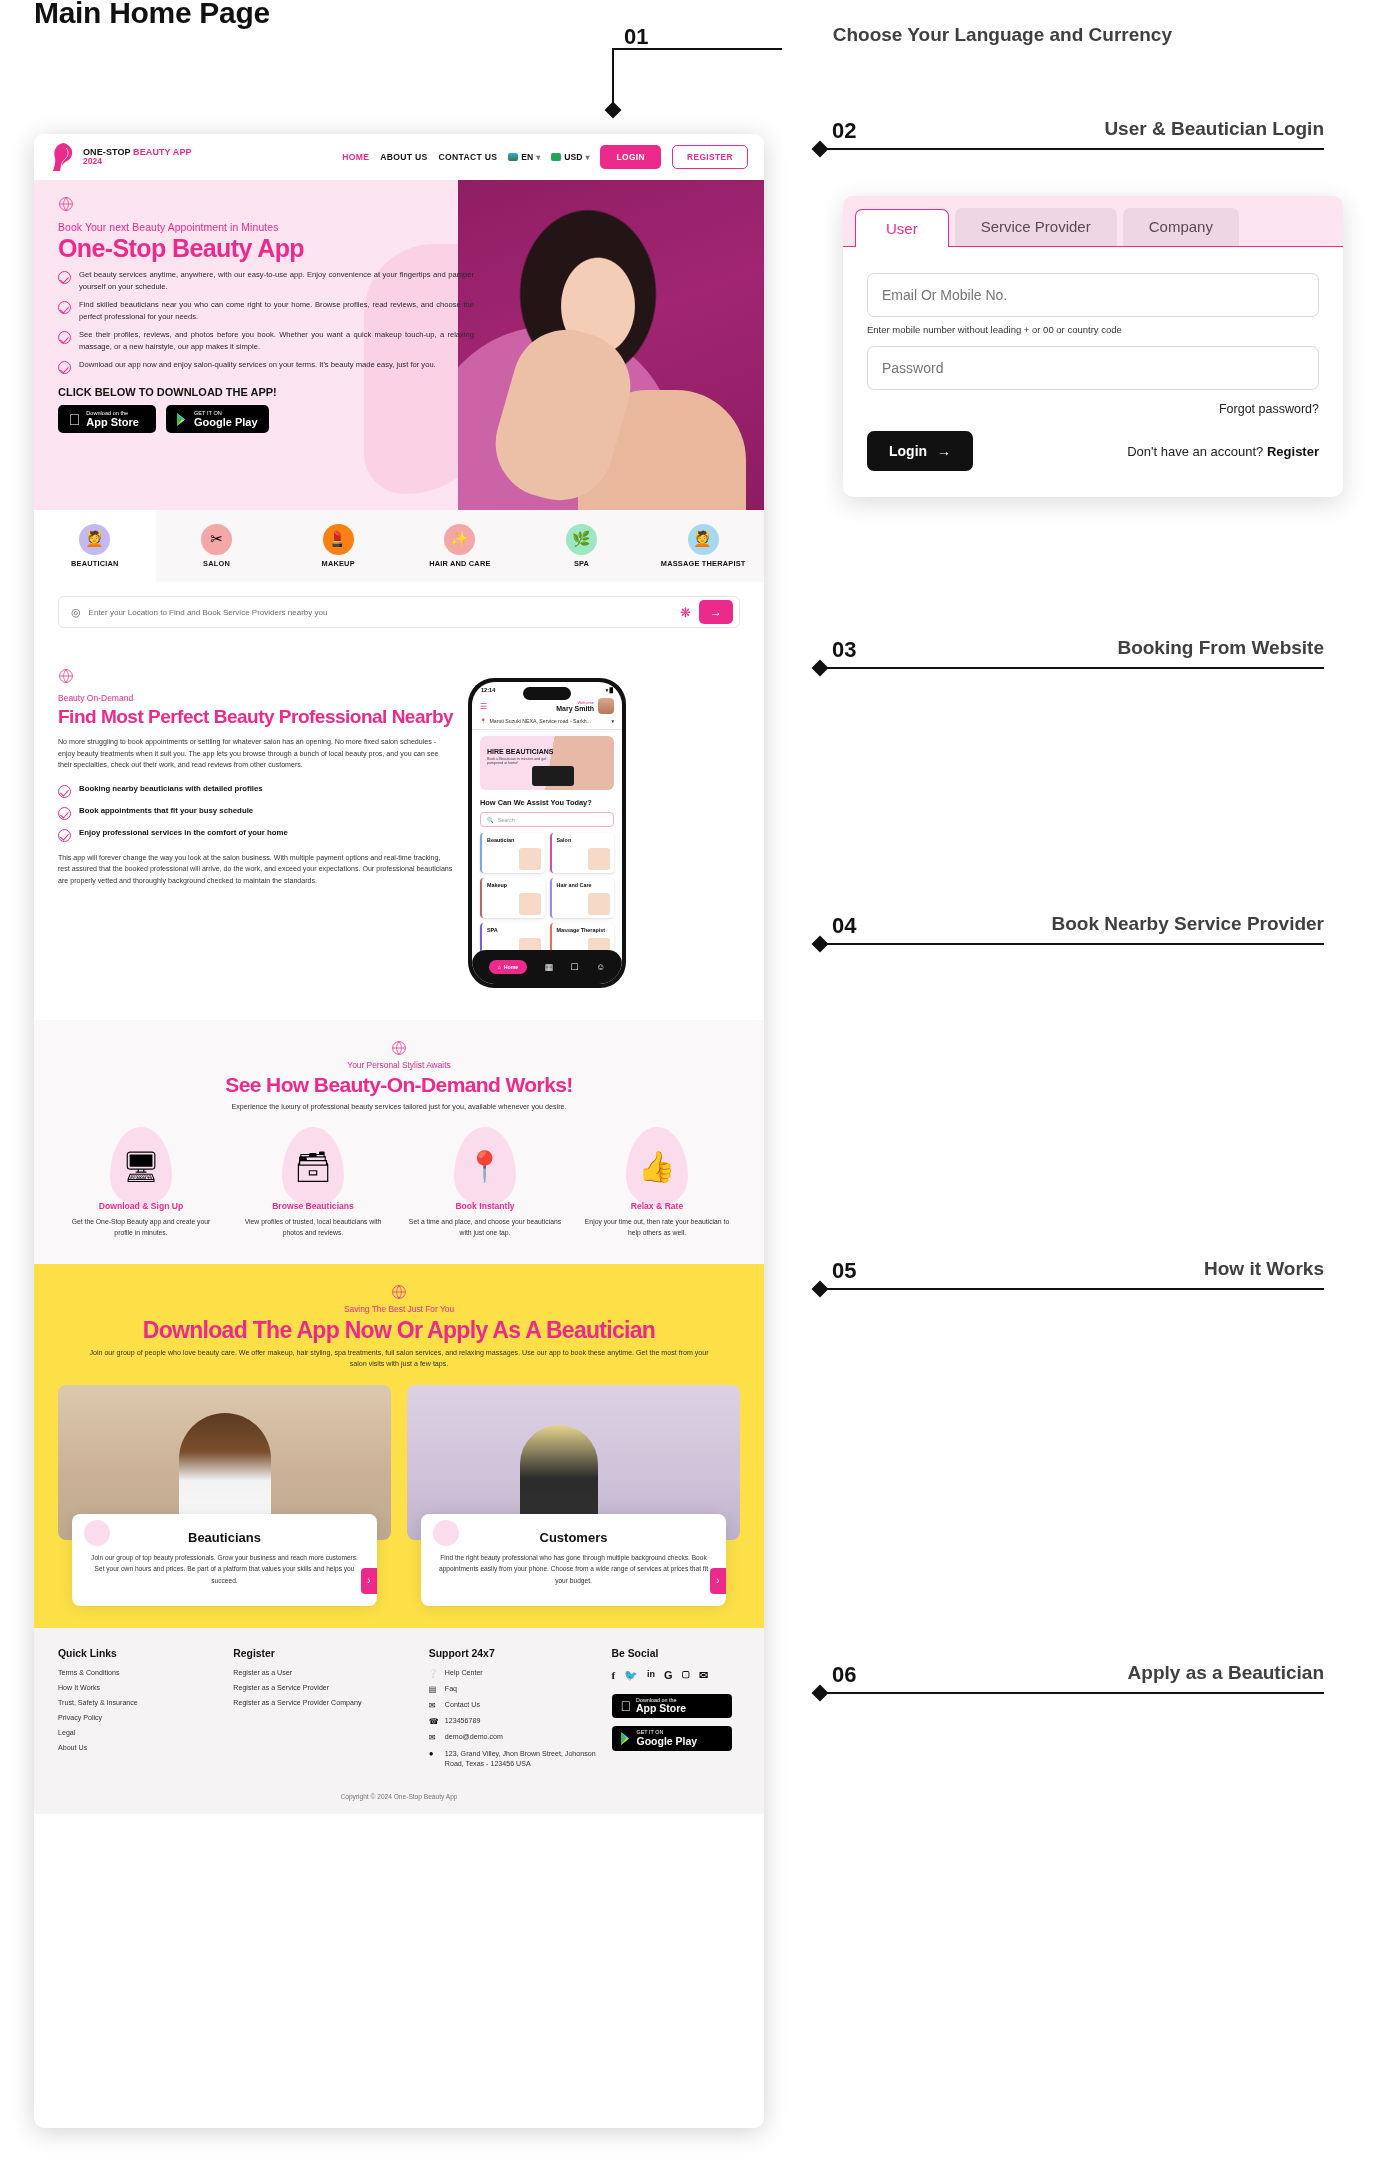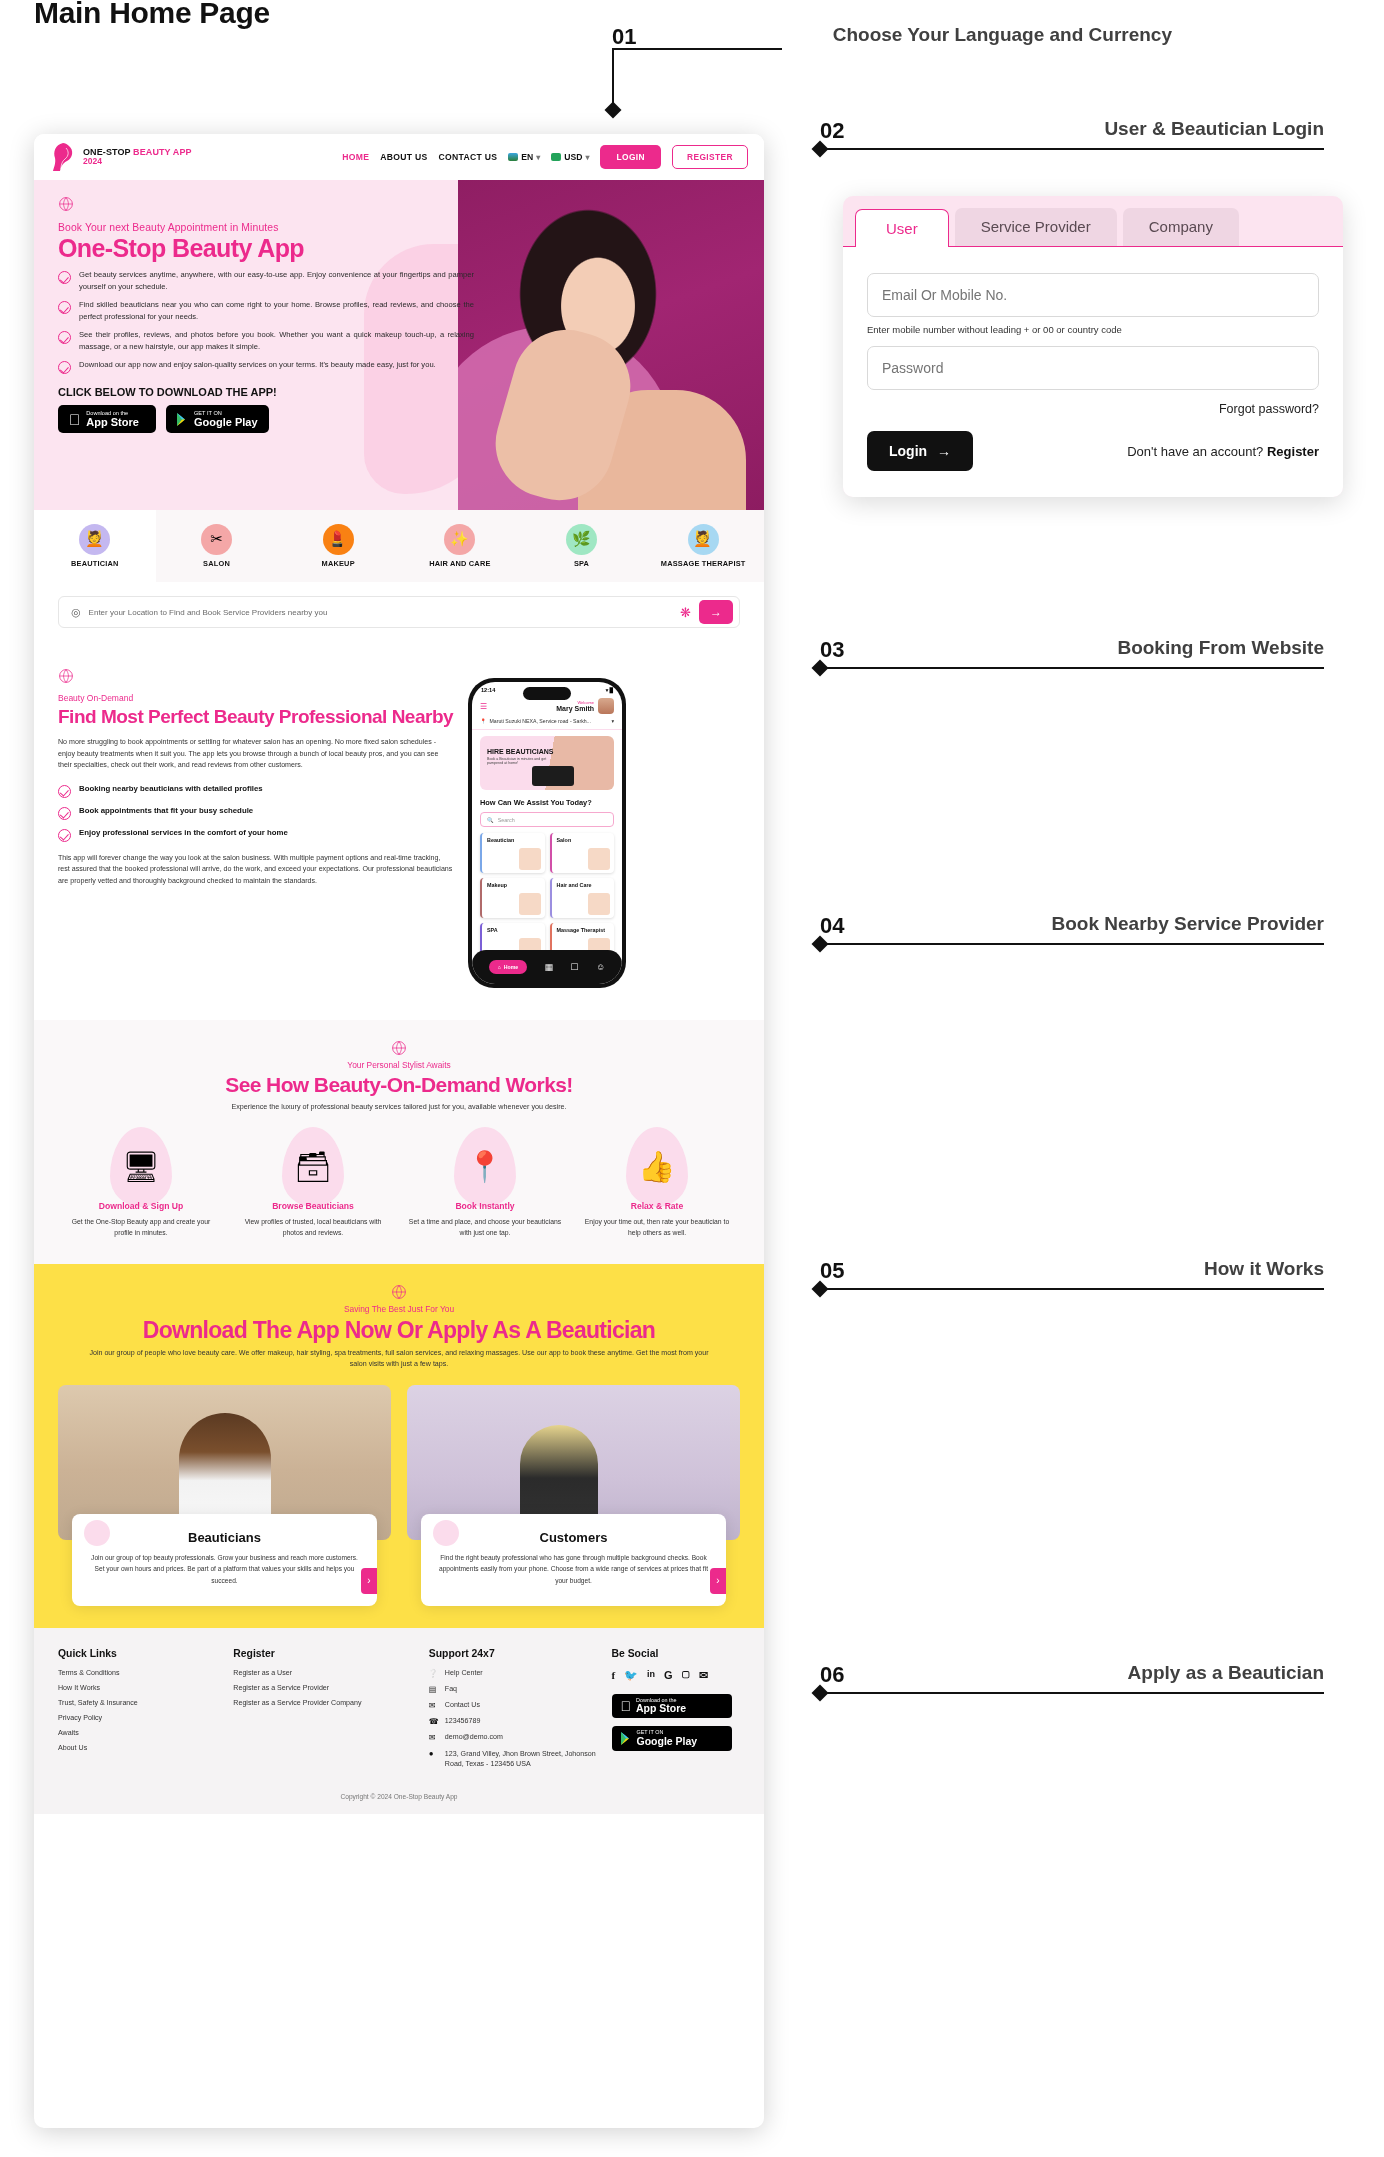--- a/index.html
+++ b/index.html
@@ -13,21 +13,21 @@
 
   
   .page-title {
     position: absolute; left: 34px; top: -4px;
     font-size: 30px; font-weight: 800; color: #111; letter-spacing: -0.3px;
   }
 
   
   .callout { position: absolute; }
   .callout .num {
-    position: absolute; left: 0; top: 0;
+    position: absolute; left: 12px; top: 0;
     font-size: 22px; font-weight: 800; color: #111;
   }
   .callout .lbl {
     position: absolute; right: 0; top: 0;
     font-size: 19px; font-weight: 800; color: #404040; white-space: nowrap;
   }
   .callout .rule {
     position: absolute; left: 0; right: 0; top: 30px;
     height: 2px; background: #111;
   }
@@ -649,21 +649,21 @@
     </div>
   </div>
 
   <div class="footer">
     <div class="fcol c1">
       <h4>Quick Links</h4>
       <a href="#">Terms &amp; Conditions</a>
       <a href="#">How It Works</a>
       <a href="#">Trust, Safety &amp; Insurance</a>
       <a href="#">Privacy Policy</a>
-      <a href="#">Awaits</a>
+      <a href="#">Legal</a>
       <a href="#">About Us</a>
     </div>
     <div class="fcol c2">
       <h4>Register</h4>
       <a href="#">Register as a User</a>
       <a href="#">Register as a Service Provider</a>
       <a href="#">Register as a Service Provider Company</a>
     </div>
     <div class="fcol c3">
       <h4>Support 24x7</h4>

